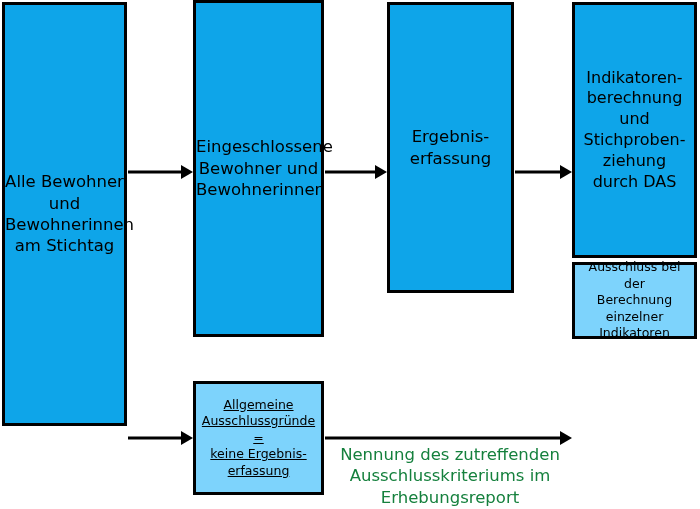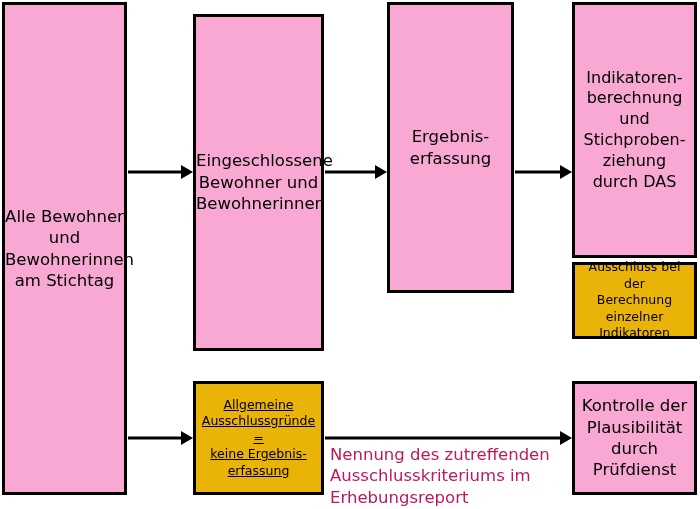--- a/index.html
+++ b/index.html
@@ -12,29 +12,29 @@
     width: 700px;
     height: 509px;
     background: #ffffff;
     font-family: "DejaVu Sans", "Liberation Sans", sans-serif;
     overflow: hidden;
   }
   .box {
     position: absolute;
     box-sizing: border-box;
     border: 3px solid #000000;
-    background: #f9a8d4;
+    background: #0ea5e9;
     display: flex;
     align-items: center;
     justify-content: center;
     text-align: center;
     color: #000000;
   }
   .box.gray {
-    background: #eab308;
+    background: #7dd3fc;
     align-items: center;
   }
   .box-text {
     display: block;
     width: 100%;
     padding: 0 4px;
     white-space: pre-line;
     line-height: 1.30;
   }
   
@@ -60,40 +60,40 @@
     top: 0;
     width: 0;
     height: 0;
     border-top: 7px solid transparent;
     border-bottom: 7px solid transparent;
     border-left: 12px solid #000000;
     transform: translateY(-7px);
   }
   .edge-label {
     position: absolute;
-    text-align: left;
+    text-align: center;
     font-size: 16.5px;
     line-height: 1.30;
-    color: #be185d;
+    color: #15803d;
     white-space: pre-line;
   }
 </style>
 </head>
 <body>
 
 <div id="canvas">
 
-  <div class="box fs-lg" style="left:2px; top:2px; width:125px; height:493px;">
+  <div class="box fs-lg" style="left:2px; top:2px; width:125px; height:424px;">
     <span class="box-text">Alle Bewohner
 und
 Bewohnerinnen
 am Stichtag</span>
   </div>
 
-  <div class="box fs-lg" style="left:193px; top:14px; width:131px; height:337px;">
+  <div class="box fs-lg" style="left:193px; top:0; width:131px; height:337px;">
     <span class="box-text">Eingeschlossene
 Bewohner und
 Bewohnerinnen</span>
   </div>
 
   <div class="box fs-lg" style="left:387px; top:2px; width:127px; height:291px;">
     <span class="box-text">Ergebnis-
 erfassung</span>
   </div>
 
@@ -113,26 +113,20 @@
 Indikatoren</span>
   </div>
 
   <div class="box gray fs-sm" style="left:193px; top:381px; width:131px; height:114px;text-decoration:underline;">
     <span class="box-text">Allgemeine
 Ausschlussgründe =
 keine Ergebnis-
 erfassung</span>
   </div>
 
-  <div class="box fs-lg" style="left:572px; top:381px; width:125px; height:114px;">
-    <span class="box-text">Kontrolle der
-Plausibilität
-durch
-Prüfdienst</span>
-  </div>
 
   <div class="arrow" style="left:128px; top:172px; width:65px;">
     <div class="shaft" style="width:54px;"></div>
     <div class="head" style="left:53px;"></div>
   </div>
 
   <div class="arrow" style="left:325px; top:172px; width:62px;">
     <div class="shaft" style="width:51px;"></div>
     <div class="head" style="left:50px;"></div>
   </div>

